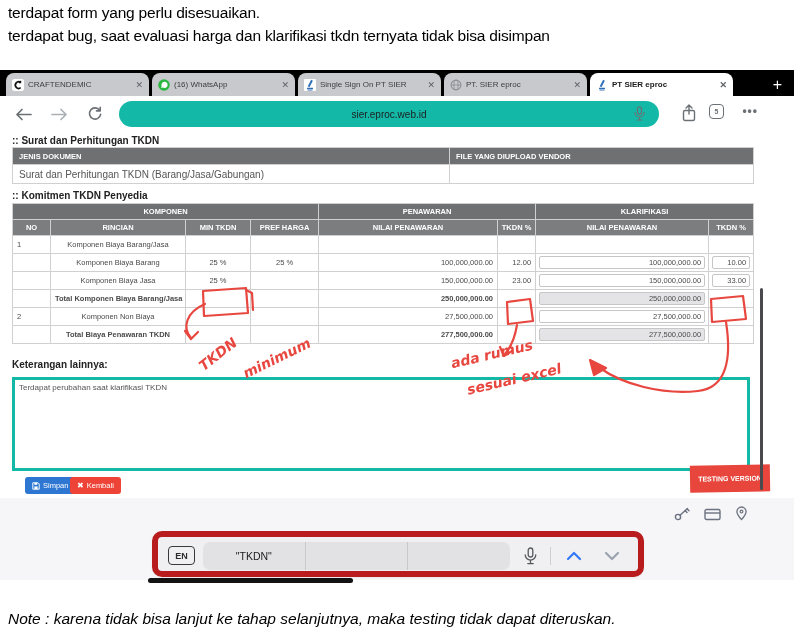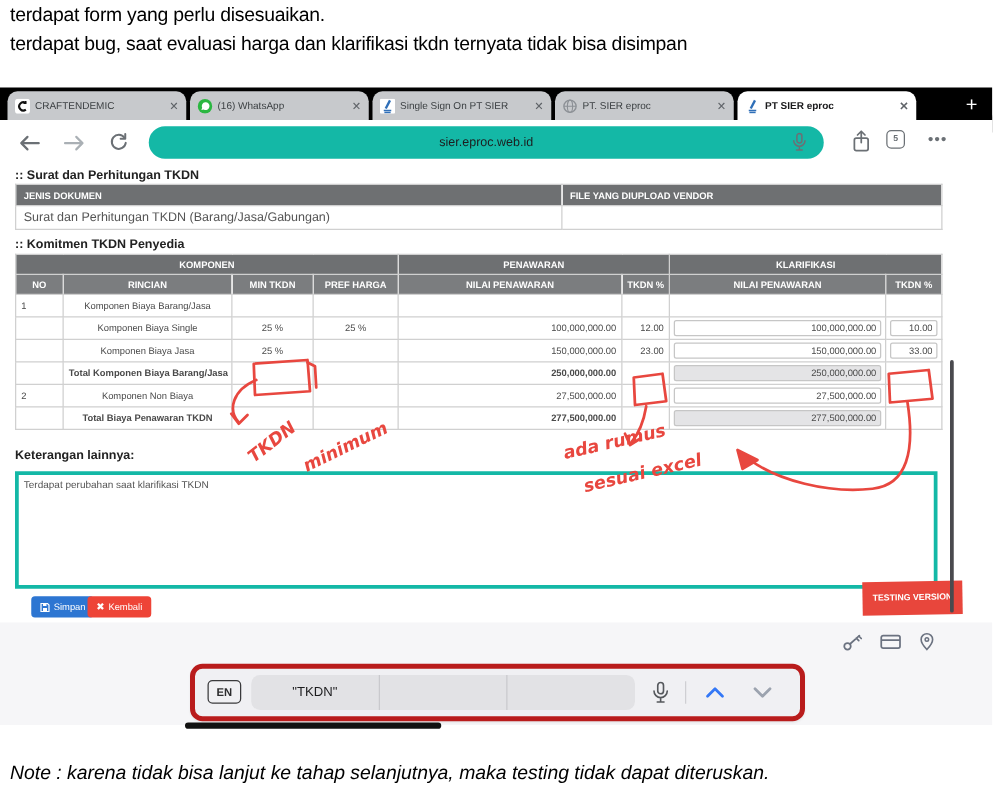--- a/index.html
+++ b/index.html
@@ -79,21 +79,21 @@
 
   
   .overlay { position:absolute; left:0; top:0; width:794px; height:366px; pointer-events:none; }
   .hand { position:absolute; color:#e8473f; font-style:italic; font-weight:bold; font-size:14px;
           font-family:"DejaVu Sans", sans-serif; pointer-events:none; white-space:nowrap; }
 
   
   .grayband { position:absolute; left:0; top:446px; width:794px; height:82px; background:#f6f6f8; }
   .autofill { position:absolute; right:46px; top:8px; display:flex; gap:14px; align-items:center; }
   .kbar { position:absolute; left:152px; top:33px; width:492px; height:46px; background:#f0f0f3;
-          border:4px solid #b91c1c; border-radius:10px; box-shadow:0 1px 2px rgba(0,0,0,0.06); }
+          border:6px solid #b91c1c; border-radius:10px; box-shadow:0 1px 2px rgba(0,0,0,0.06); }
   .enkey { position:absolute; left:10px; top:9px; width:27px; height:19px; border:1.5px solid #3a3a3c; border-radius:4px;
            font-size:9px; font-weight:bold; color:#2c2c2e; display:flex; align-items:center; justify-content:center; }
   .sugg { position:absolute; left:45px; top:5px; width:307px; height:28px; background:#e2e2e5; border-radius:7px; display:flex; }
   .sugg .cell { flex:1; display:flex; align-items:center; justify-content:center; font-size:10.5px; color:#1c1c1e; }
   .sugg .cell + .cell { border-left:1px solid #c9c9cd; }
   .kb-ic { position:absolute; top:7px; display:flex; align-items:center; justify-content:center; width:24px; height:24px; }
   .kdiv { position:absolute; left:392px; top:10px; width:1px; height:18px; background:#cfcfd3; }
   .homebar { position:absolute; left:300px; top:526px; width:205px; height:5px; background:#121212; border-radius:3px; }
 
   .note { position:absolute; left:8px; top:610px; font-size:15.5px; font-style:italic; color:#000; }
@@ -294,21 +294,21 @@
               <td class="c1">Komponen Biaya Barang/Jasa</td>
               <td class="c2"></td>
               <td class="c3"></td>
               <td class="c4"></td>
               <td class="c5"></td>
               <td class="c6"></td>
               <td class="c7"></td>
             </tr>
             <tr>
               <td class="c0"></td>
-              <td class="c1">Komponen Biaya Single</td>
+              <td class="c1">Komponen Biaya Barang</td>
               <td class="c2">25 %</td>
               <td class="c3">25 %</td>
               <td class="c4">100,000,000.00</td>
               <td class="c5">12.00</td>
               <td class="c6"><input value="100,000,000.00" style=""></td>
               <td class="c7"><input value="10.00" style=""></td>
             </tr>
             <tr>
               <td class="c0"></td>
               <td class="c1">Komponen Biaya Jasa</td>

